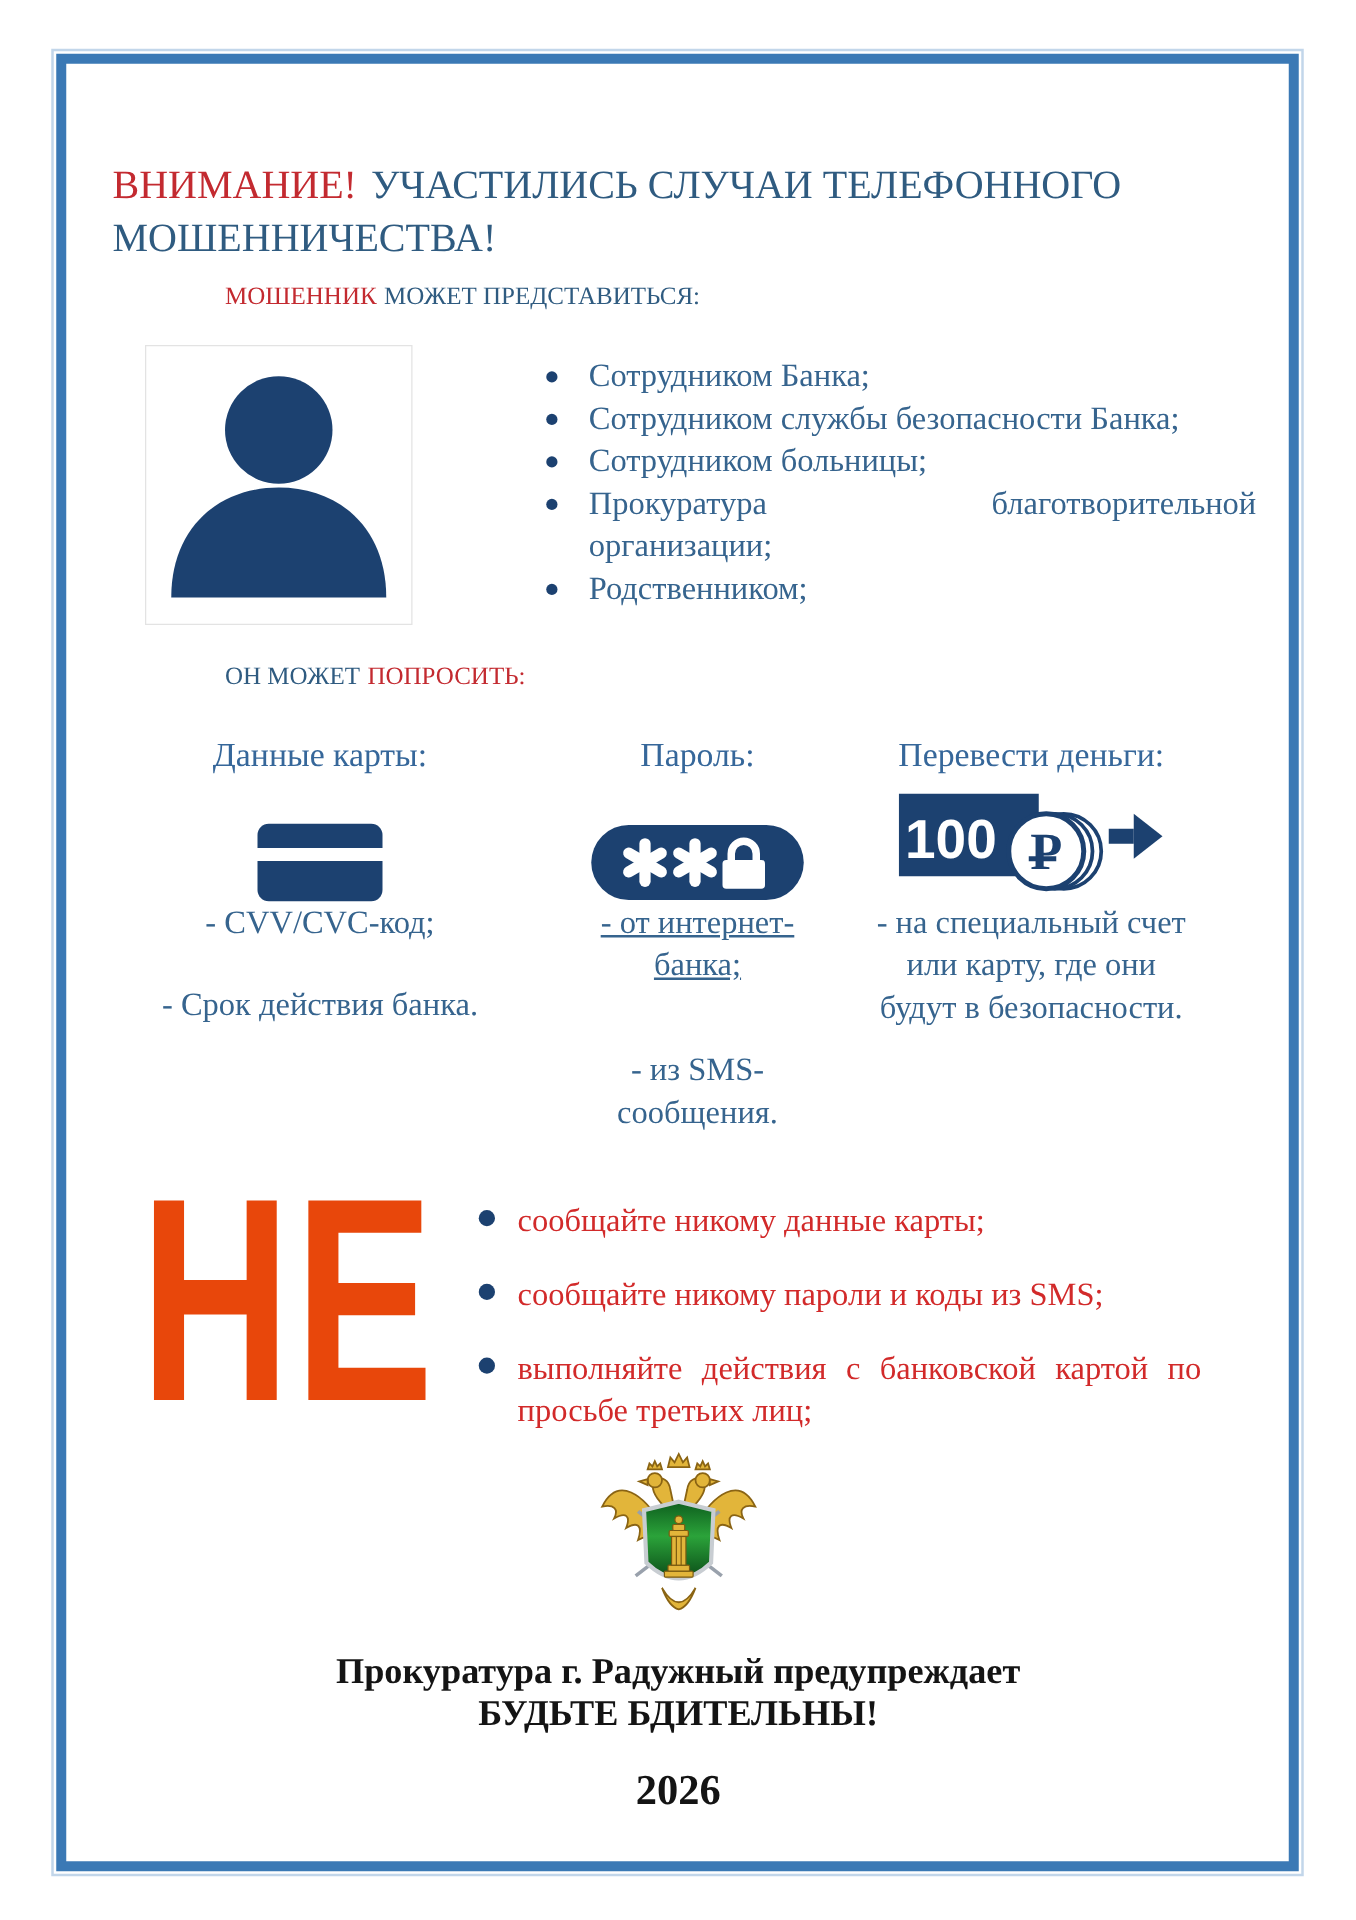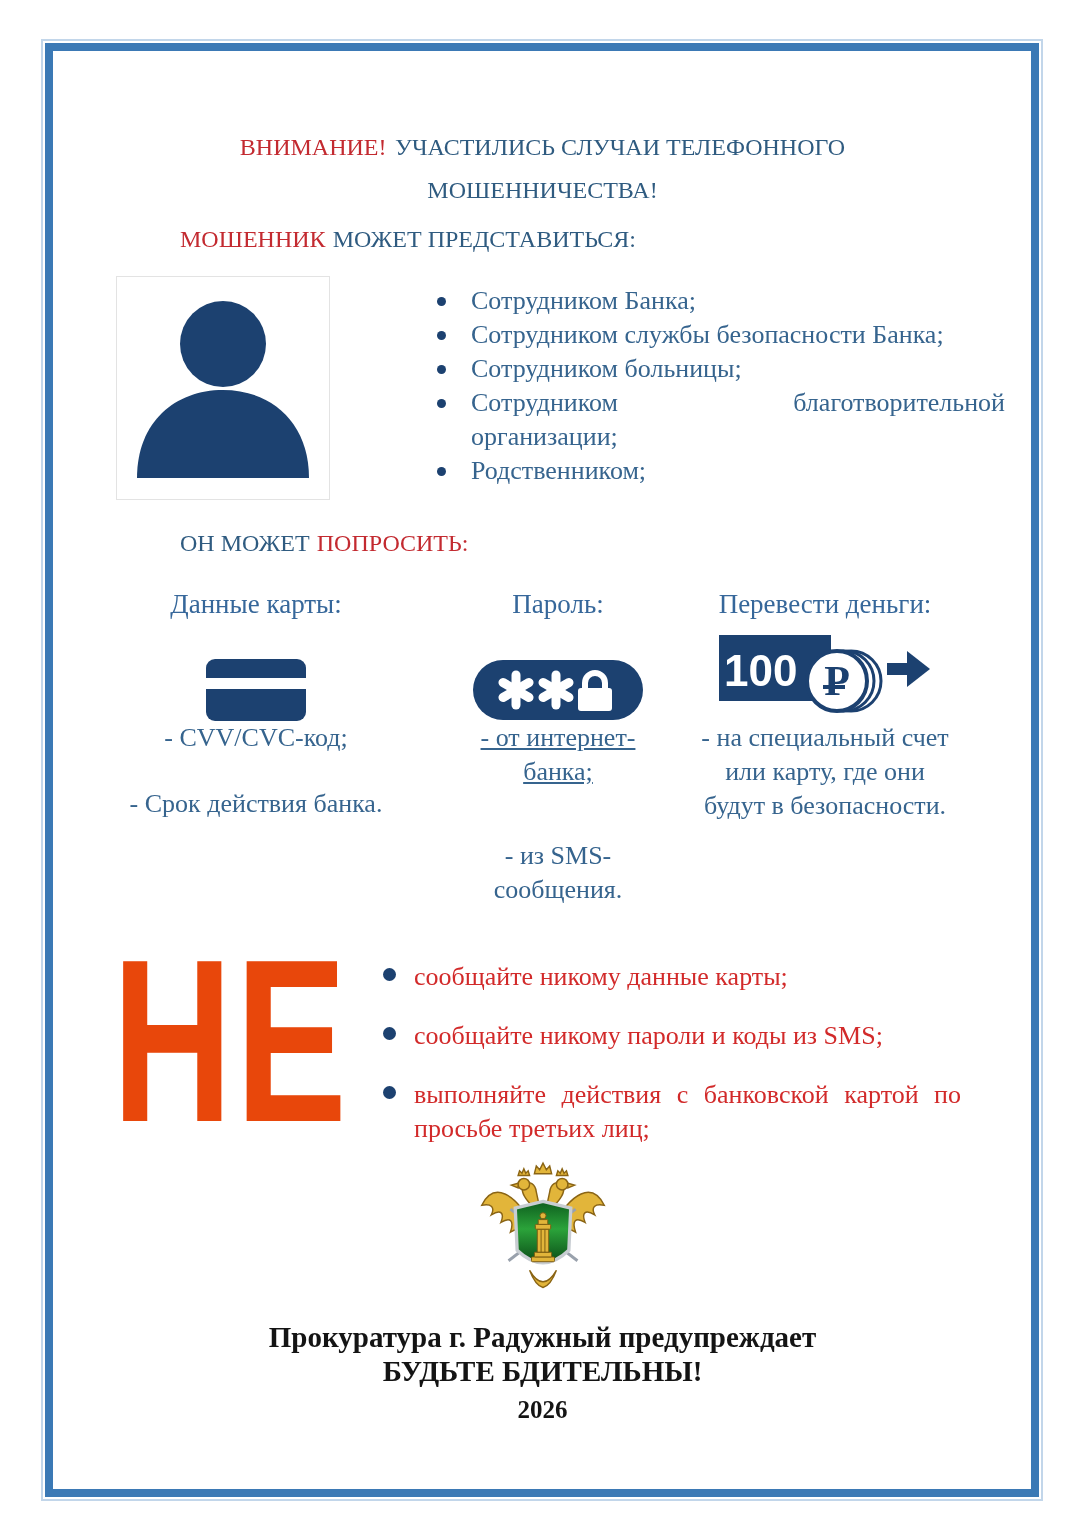--- a/index.html
+++ b/index.html
@@ -4,27 +4,27 @@
 <style>
   html,body{margin:0;padding:0;background:#ffffff;}
   .page{position:relative;width:1085px;height:1536px;background:#ffffff;
         font-family:"Liberation Serif", serif;overflow:hidden;}
   .frame{position:absolute;left:45px;top:43px;width:994px;height:1454px;
          box-sizing:border-box;border:8px solid #3B79B5;
          outline:2px solid #C2D6EA;outline-offset:2px;}
   .preline{white-space:pre-line;}
 
   
-  .title{position:absolute;top:126px;left:90px;width:905px;text-align:center;
-         font-size:24px;line-height:43px;color:#2F5B80;}
+  .title{position:absolute;top:126px;left:90px;width:905px;
+         font-size:32px;line-height:43px;color:#2F5B80;}
   .red{color:#C32A30;}
   .title .red{margin-right:0.35em;}
 
   
-  .sec-heading{position:absolute;left:180px;font-size:24px;color:#2F5B80;}
+  .sec-heading{position:absolute;left:180px;font-size:20px;color:#2F5B80;}
   .sec-heading .red{margin-left:0.3em;}
   .imp-heading{top:226px;}
   .req-heading{top:530px;}
 
   
   .person-box{position:absolute;left:116px;top:276px;width:212px;height:222px;
               border:1px solid #E3E3E3;display:flex;align-items:center;justify-content:center;}
 
   
   .imp-list{position:absolute;left:437px;top:284px;width:568px;}
@@ -55,21 +55,21 @@
   .dont-item .bullet{flex:0 0 31px;}
   .dont-item .bullet i{width:13px;height:13px;margin-top:8px;}
   .dont-text{flex:1;color:#D22A2A;font-size:26px;line-height:34px;}
   .justify .dont-text{text-align:justify;}
 
   
   .emblem{position:absolute;left:50%;top:1161px;transform:translateX(-50%);}
   .footer{position:absolute;top:1320px;left:0;width:100%;text-align:center;
           color:#141414;font-weight:bold;}
   .footer-line{font-size:29px;line-height:34px;}
-  .footer-year{font-size:25px;margin-top:8px;}
+  .footer-year{font-size:34px;margin-top:26px;}
 </style>
 </head>
 <body>
 
 <div class="page">
   <div class="frame"></div>
 
   <div class="title">
     <span class="red">ВНИМАНИЕ!</span><span class="preline">УЧАСТИЛИСЬ СЛУЧАИ ТЕЛЕФОННОГО
 МОШЕННИЧЕСТВА!</span>
@@ -104,21 +104,21 @@
           <i></i>
         </span>
       <span class="imp-text">Сотрудником больницы;</span>
     </div>
     <div class="imp-item">
       <span class="bullet">
           <i></i>
         </span>
       <span class="imp-text">
         <span class="just-row">
-            <span>Сотрудником</span>
+            <span>Прокуратура</span>
             <span>благотворительной</span>
           </span>
         <span>организации;</span>
       </span>
     </div>
     <div class="imp-item">
       <span class="bullet">
           <i></i>
         </span>
       <span class="imp-text">Родственником;</span>

